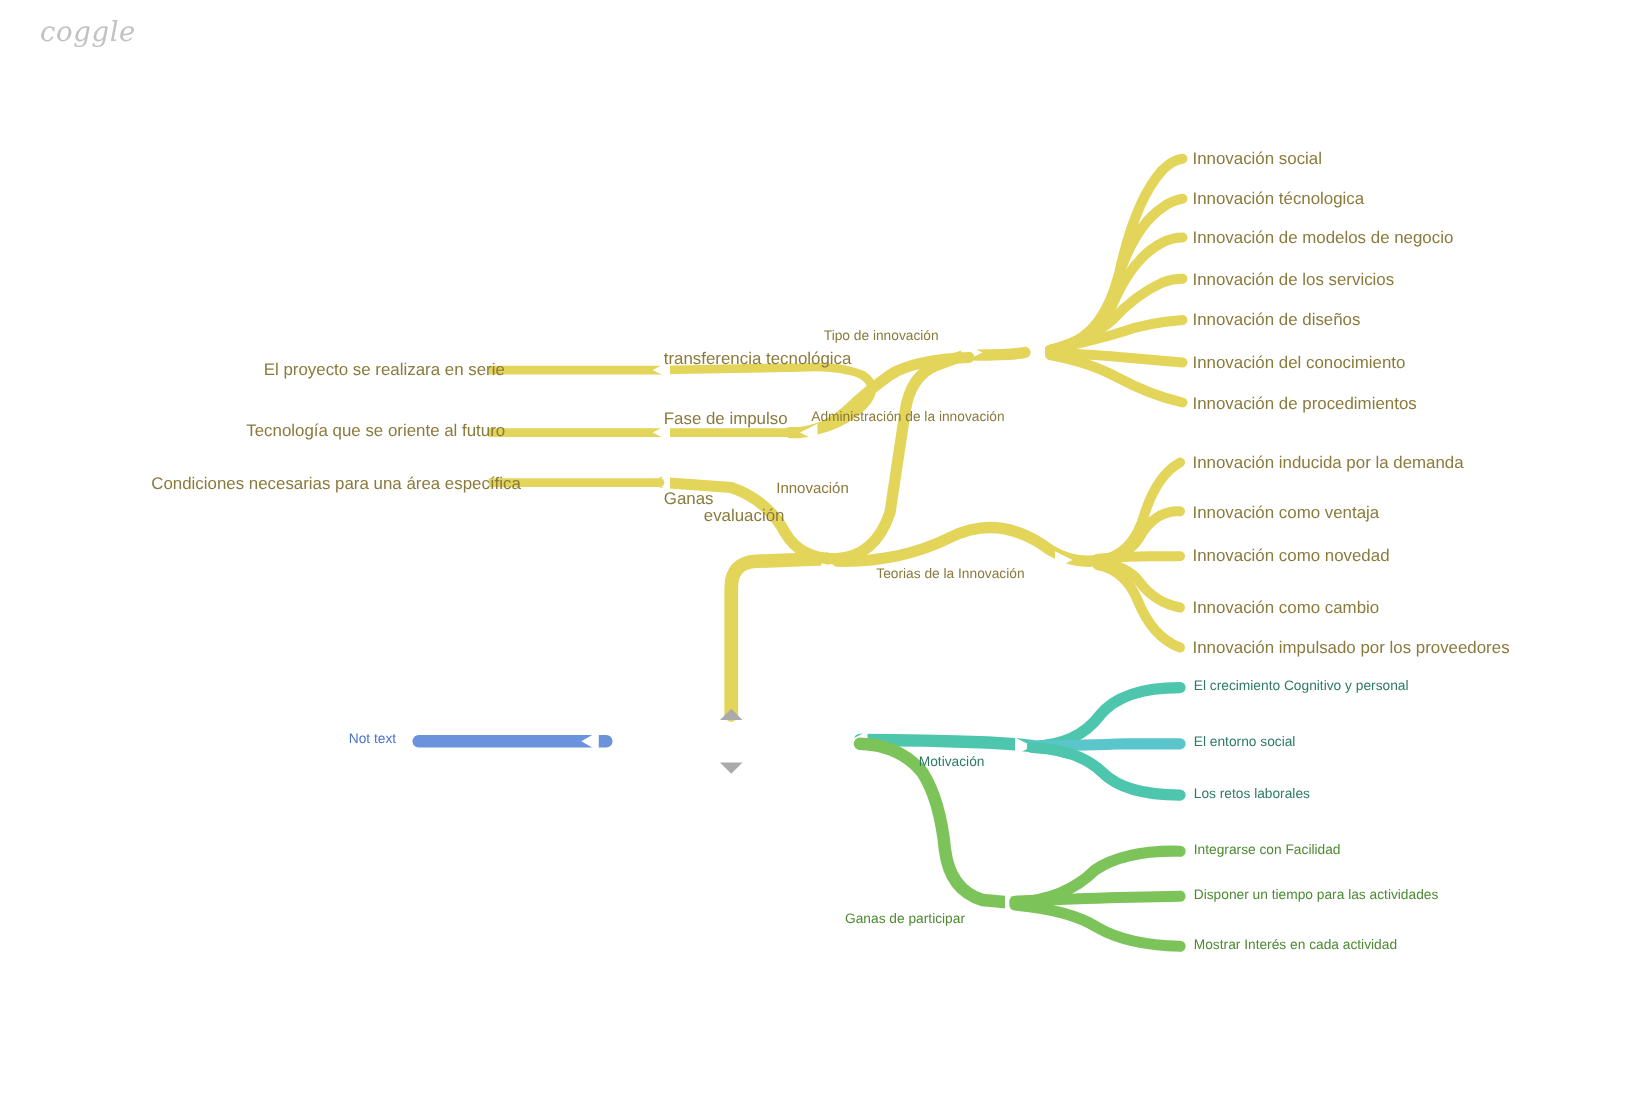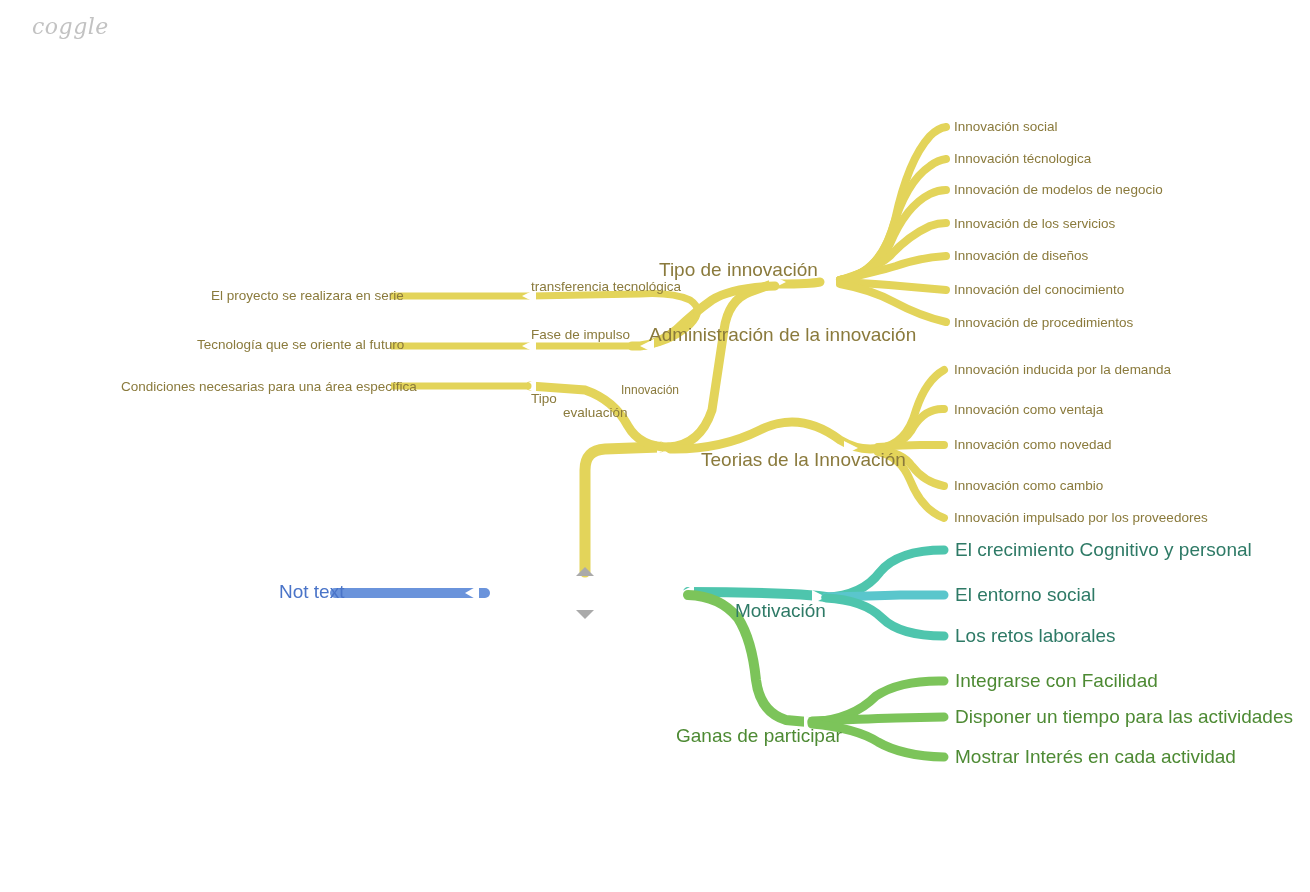--- a/index.html
+++ b/index.html
@@ -26,21 +26,21 @@
     font-size:13.5px;
     line-height:15px;
     white-space:pre;
     user-select:none;
   }
   .node.yellow{color:#8a7a3c;}
   .node.teal{color:#2e7a66;}
   .node.green{color:#4d8a33;}
   .node.blue{color:#4a74c8;}
   .node.big{font-size:12px;margin-left:28px;}
-  .node.med{font-size:19px;}
+  .node.med{font-size:11px;}
   .central{
     position:absolute;
     left:485px;top:576px;
     width:200px;height:34px;
     background:#aaaaaa;
     border-radius:6px;
     color:#ffffff;
     font-size:16.5px;
     display:flex;align-items:center;justify-content:center;
     user-select:none;
@@ -146,21 +146,21 @@
   <div class="node yellow" style="left:954px;top:362px;">Innovación inducida por la demanda</div>
   <div class="node yellow" style="left:954px;top:402px;">Innovación como ventaja</div>
   <div class="node yellow" style="left:954px;top:437px;">Innovación como novedad</div>
   <div class="node yellow" style="left:954px;top:478px;">Innovación como cambio</div>
   <div class="node yellow" style="left:954px;top:510px;text-align:right;">Innovación impulsado por los proveedores</div>
 
   <div class="node yellow med" style="left:659px;top:262px;">Tipo de innovación</div>
   <div class="node yellow" style="left:531px;top:279px;">transferencia tecnológica</div>
   <div class="node yellow med" style="left:649px;top:327px;">Administración de la innovación</div>
   <div class="node yellow" style="left:531px;top:327px;">Fase de impulso</div>
-  <div class="node yellow" style="left:531px;top:391px;">Tipo</div>
+  <div class="node yellow" style="left:531px;top:391px;">Ganas</div>
   <div class="node yellow" style="left:531px;top:405px;margin-left:32px;">evaluación</div>
   <div class="node yellow big" style="left:593px;top:383px;">Innovación</div>
   <div class="node yellow med" style="left:701px;top:452px;">Teorias de la Innovación</div>
 
   <div class="node yellow" style="left:211px;top:288px;">El proyecto se realizara en serie</div>
   <div class="node yellow" style="left:197px;top:337px;">Tecnología que se oriente al futuro</div>
   <div class="node yellow" style="left:121px;top:379px;">Condiciones necesarias para una área específica</div>
 
   <div class="node teal med" style="left:955px;top:542px;">El crecimiento Cognitivo y personal</div>
   <div class="node teal med" style="left:955px;top:587px;">El entorno social</div>

